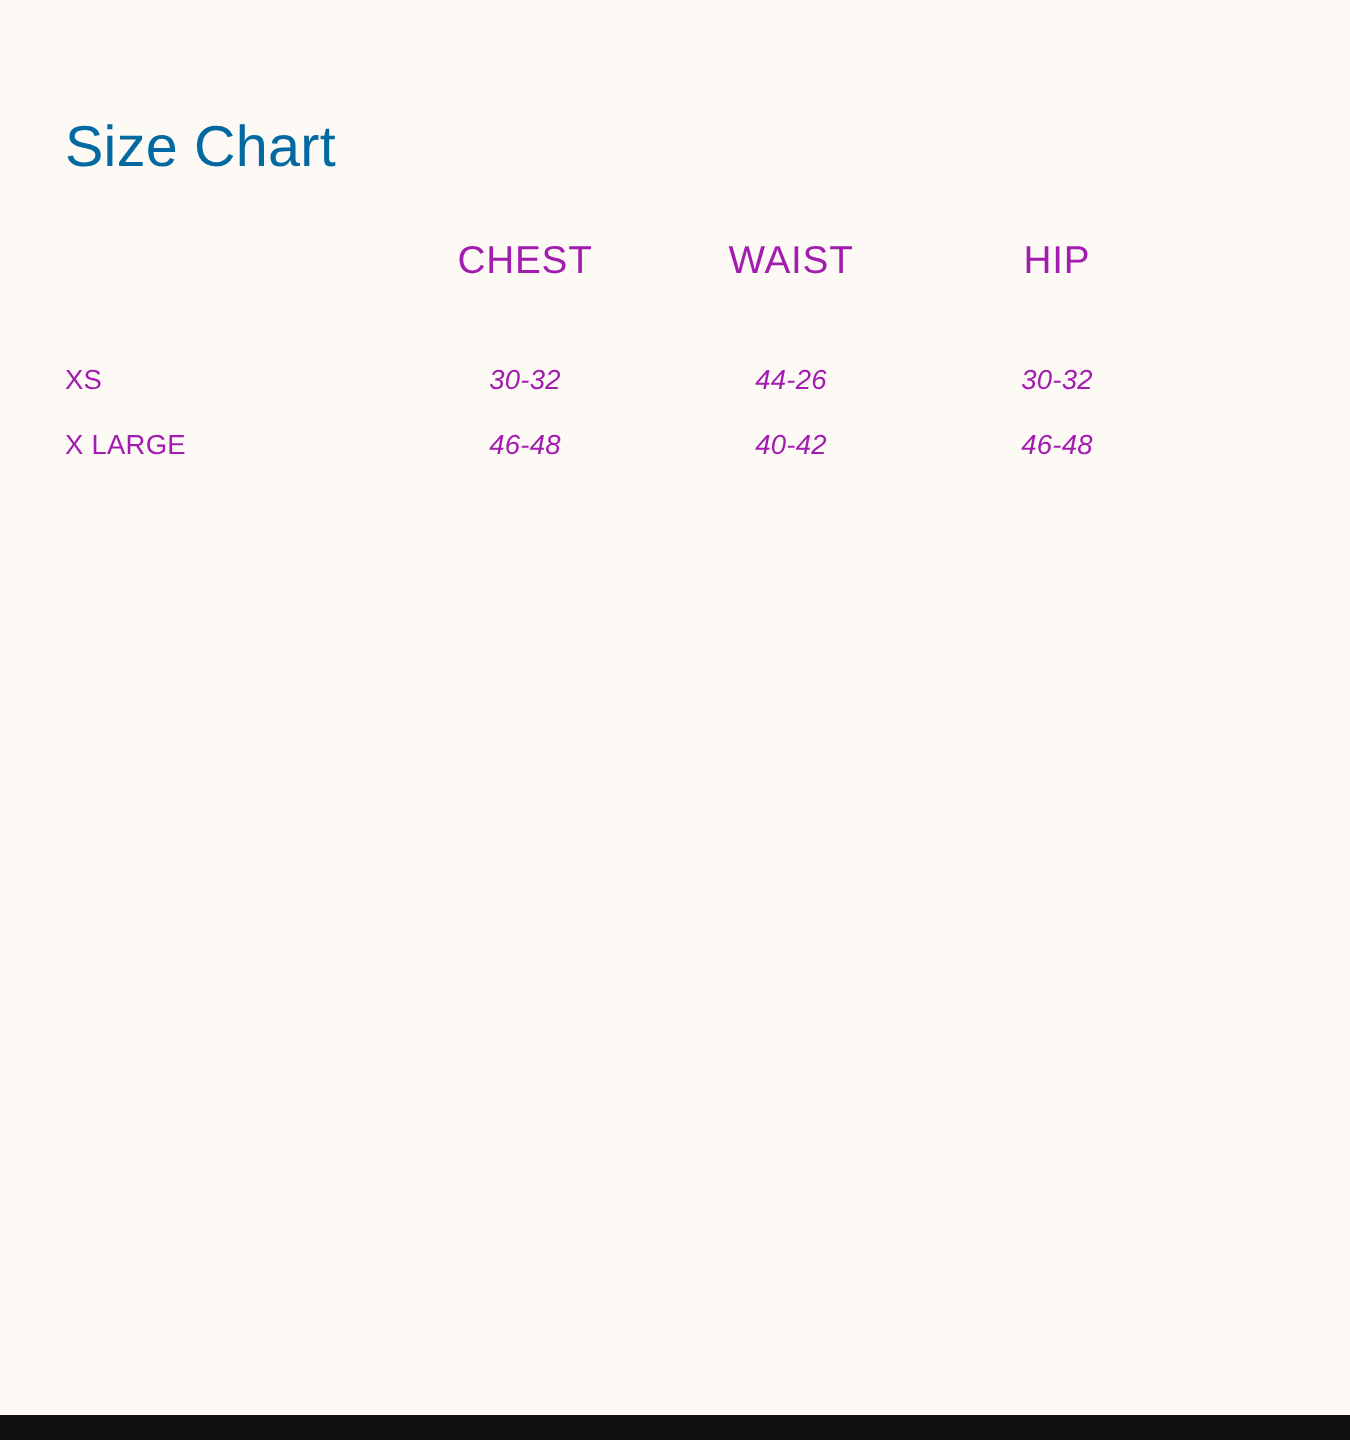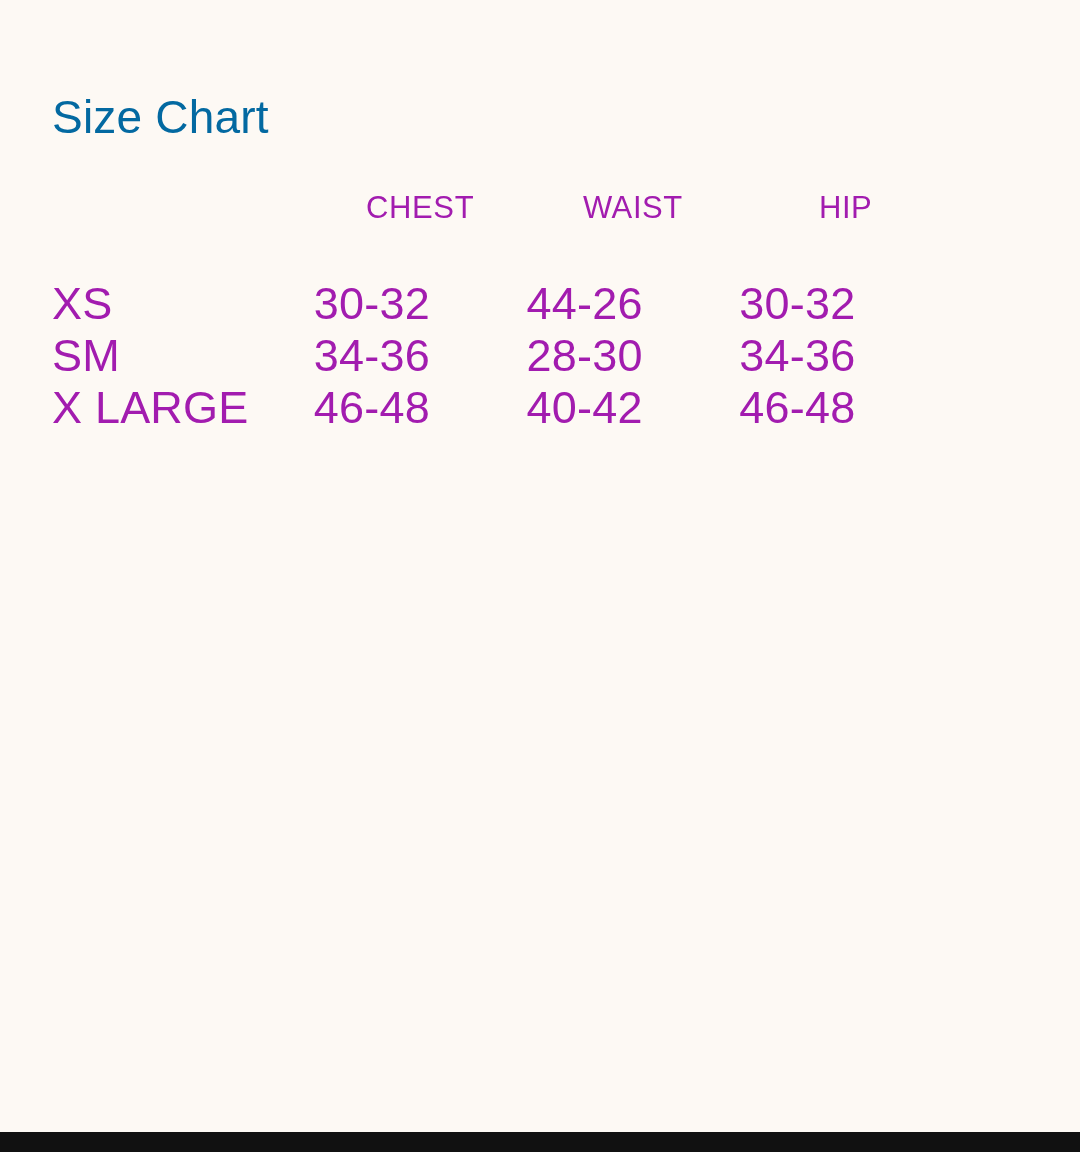--- a/index.html
+++ b/index.html
@@ -58,30 +58,32 @@
     padding-bottom: 52px;
     vertical-align: top;
   }
   .table thead th.col-label {
     width: 262px;
   }
   .table thead th.col-meas {
     width: 213px;
   }
   .table tbody td {
-    font-size: 45px;
+    font-size: 22px;
     line-height: 52px;
     height: 52px;
     letter-spacing: 0.2px;
   }
   .table tbody td.size-name {
     text-align: left;
     padding-left: 0;
   }
   .table tbody td.meas {
+    text-align: center;
+    font-style: italic;
   }
 </style>
 </head>
 <body>
 
 <div class="page">
 
   <div class="title">Size Chart</div>
 
   <table class="table">
@@ -94,26 +96,20 @@
       </tr>
     </thead>
     <tbody>
       <tr>
         <td class="size-name">XS</td>
         <td class="meas">30-32</td>
         <td class="meas">44-26</td>
         <td class="meas">30-32</td>
       </tr>
       <tr>
-        <td class="size-name">SM</td>
-        <td class="meas">34-36</td>
-        <td class="meas">28-30</td>
-        <td class="meas">34-36</td>
-      </tr>
-      <tr>
         <td class="size-name">X LARGE</td>
         <td class="meas">46-48</td>
         <td class="meas">40-42</td>
         <td class="meas">46-48</td>
       </tr>
     </tbody>
   </table>
 
   <div class="bottom-bar"></div>
 </div>

